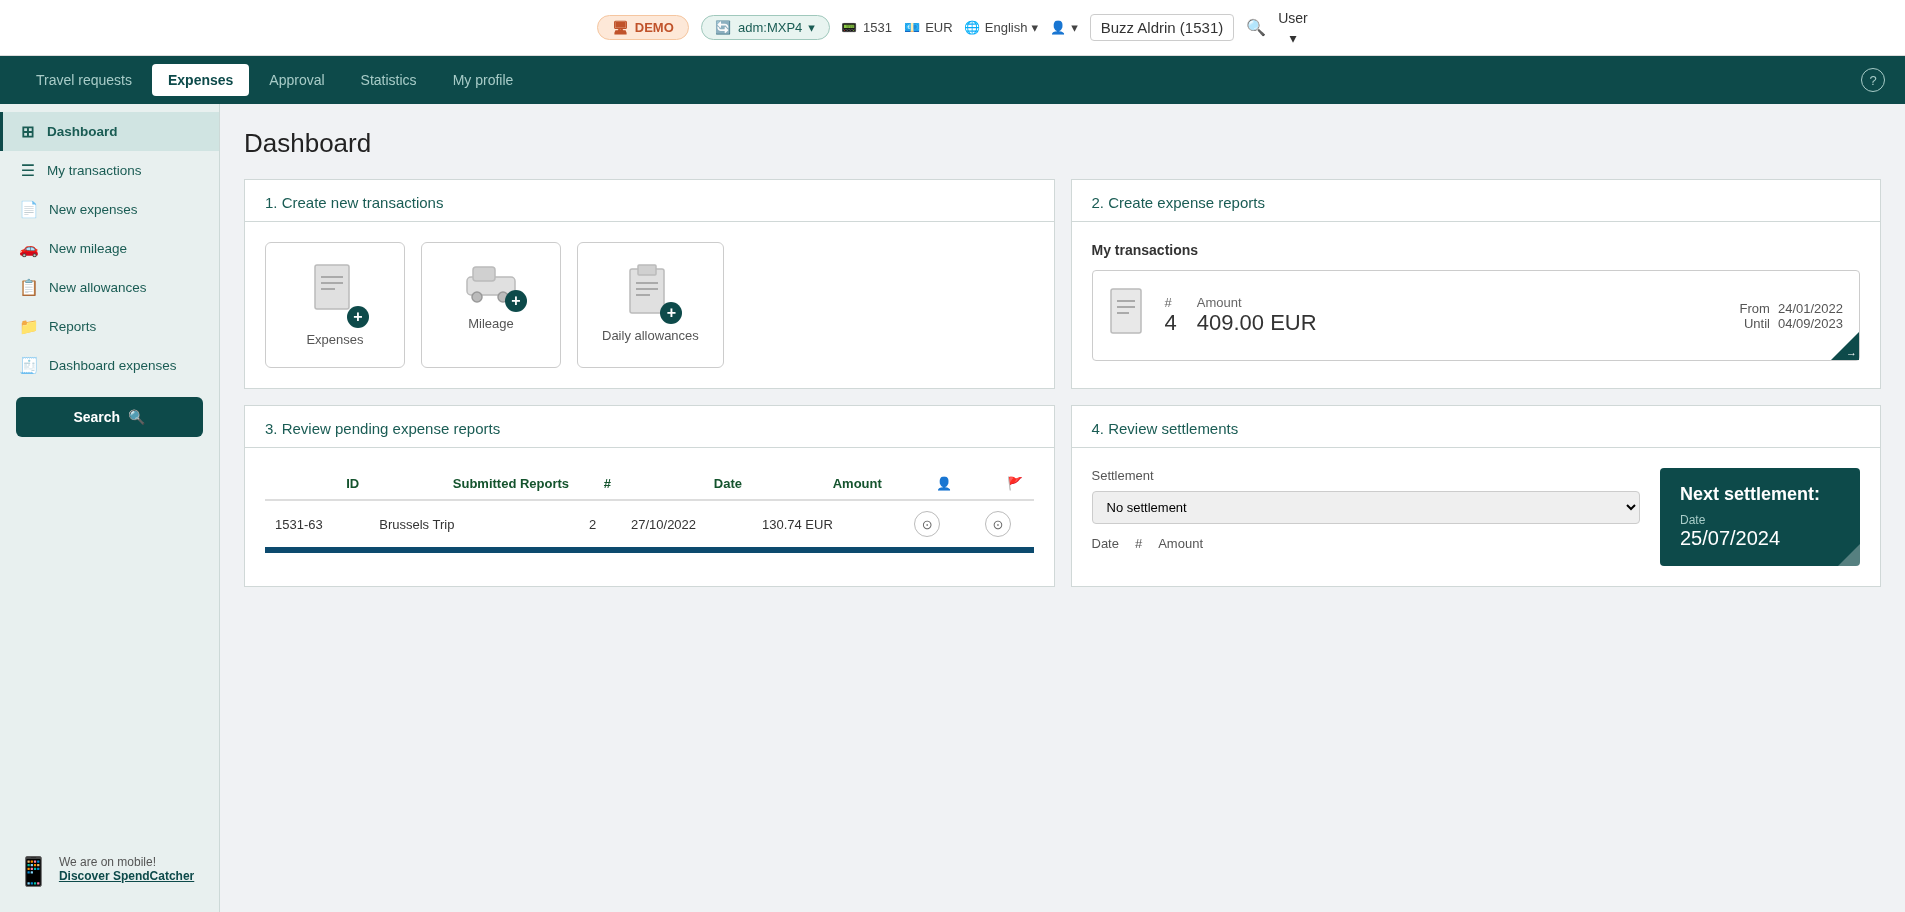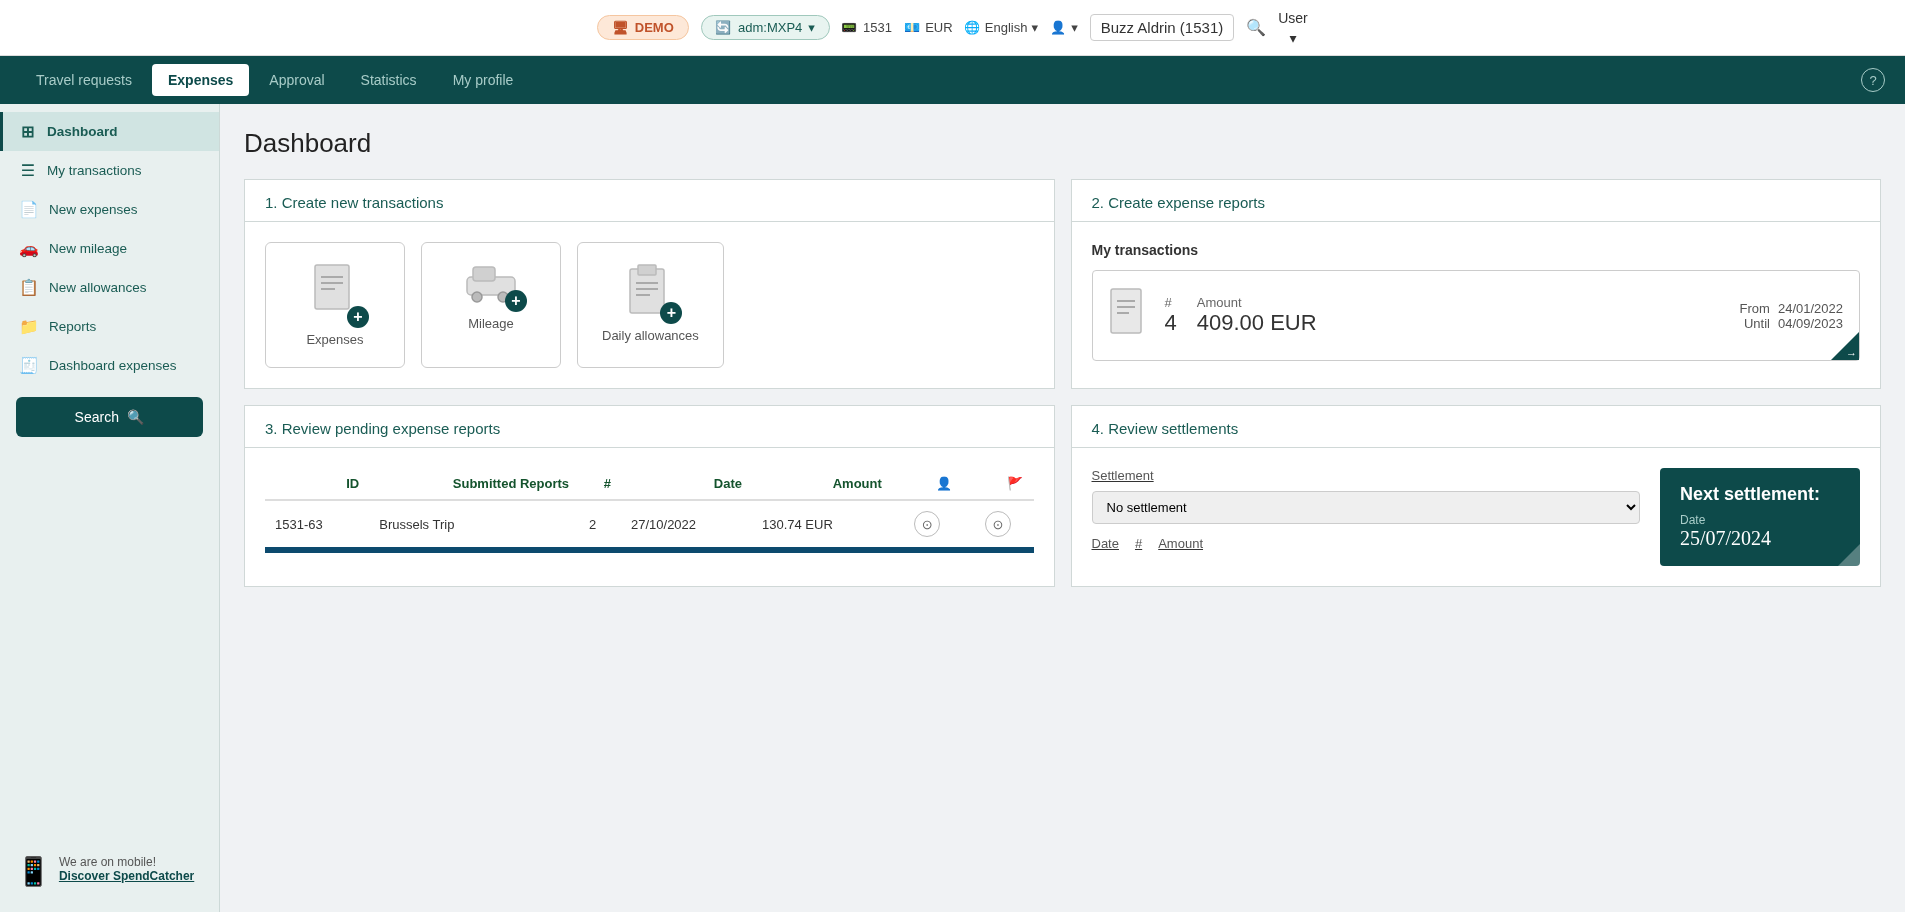--- a/index.html
+++ b/index.html
@@ -152,21 +152,21 @@
       color: #fff;
       border: none;
       border-radius: 6px;
       padding: 12px 20px;
       cursor: pointer;
       font-size: 14px;
       display: flex;
       align-items: center;
       gap: 8px;
       justify-content: center;
-      font-weight: 400;
+      font-weight: 700;
     }
     .sidebar-footer {
       margin-top: auto;
       padding: 16px;
       font-size: 12px;
       color: #555;
     }
     .sidebar-footer a { color: #0d4a4a; font-weight: bold; text-decoration: underline; cursor: pointer; }
     .mobile-icon { font-size: 28px; color: #0d4a4a; }
 
@@ -340,32 +340,32 @@
       color: #666;
       font-size: 13px;
     }
 
     
     .settlements-body {
       display: flex;
       gap: 20px;
       align-items: flex-start;
     }
-    .settlement-left { flex: 1; text-decoration: underline; }
+    .settlement-left { flex: 1; }
     .settlement-right {
       background: #0d4a4a;
       color: #fff;
       padding: 16px 20px;
       border-radius: 4px;
       min-width: 200px;
       position: relative;
     }
     .settlement-right .next-label { font-weight: bold; font-size: 18px; margin-bottom: 8px; }
     .settlement-right .date-lbl { font-size: 12px; color: #a8ccc8; }
-    .settlement-right .date-val { font-size: 20px; font-weight: 500; font-family: Liberation Serif, serif; }
+    .settlement-right .date-val { font-size: 20px; font-weight: 500; }
     .settlement-label { font-size: 13px; color: #555; margin-bottom: 8px; }
     select.settlement-select {
       width: 100%;
       padding: 7px 10px;
       border: 1px solid #ccc;
       border-radius: 4px;
       font-size: 13px;
       margin-bottom: 12px;
       appearance: auto;
     }

